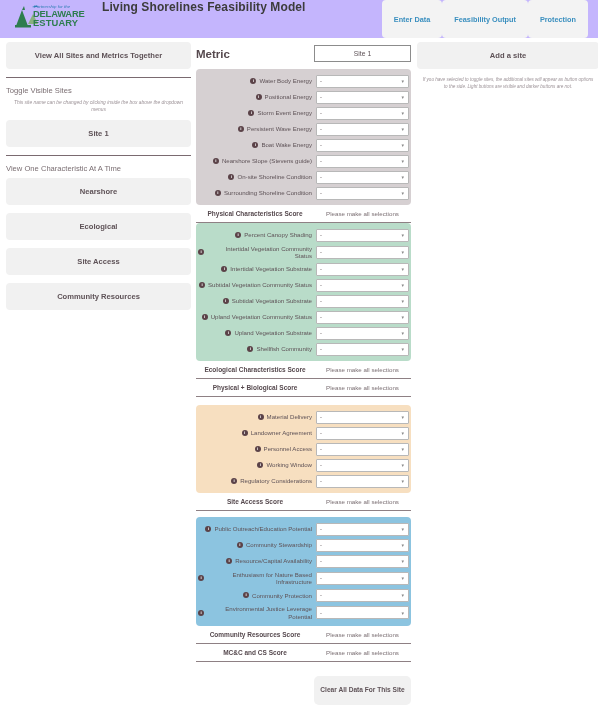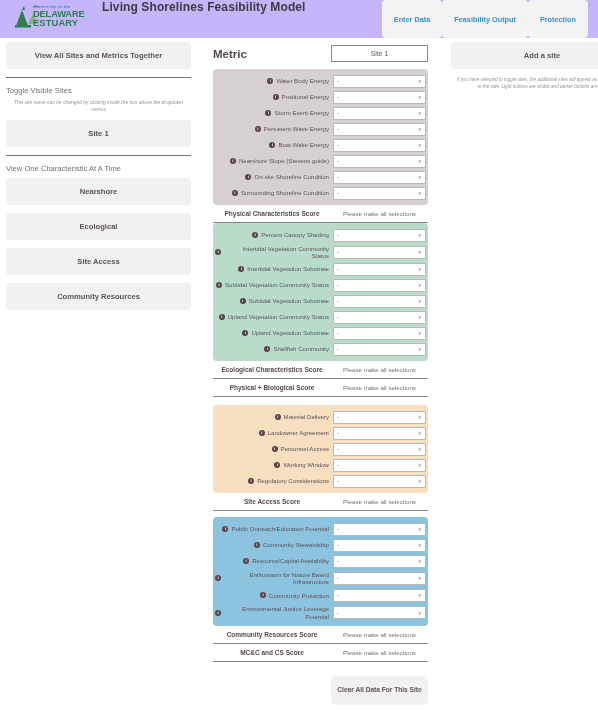--- a/index.html
+++ b/index.html
@@ -49,21 +49,21 @@
     color: #3a8fbf;
     font-family: "Liberation Sans", sans-serif;
     cursor: pointer;
     white-space: nowrap;
   }
 
   
   .body {
     display: flex;
     padding: 4px 6px 0 6px;
-    gap: 17px;
+    gap: 0;
     height: 682px;
   }
   .col-left   { width: 190px; flex: 0 0 190px; padding-right: 5px; }
   .col-mid    { width: 215px; flex: 0 0 215px; }
   .col-right  { width: 188px; flex: 0 0 188px; padding-left: 6px; }
 
   
   .wide-btn {
     display: block;
     width: 100%;

